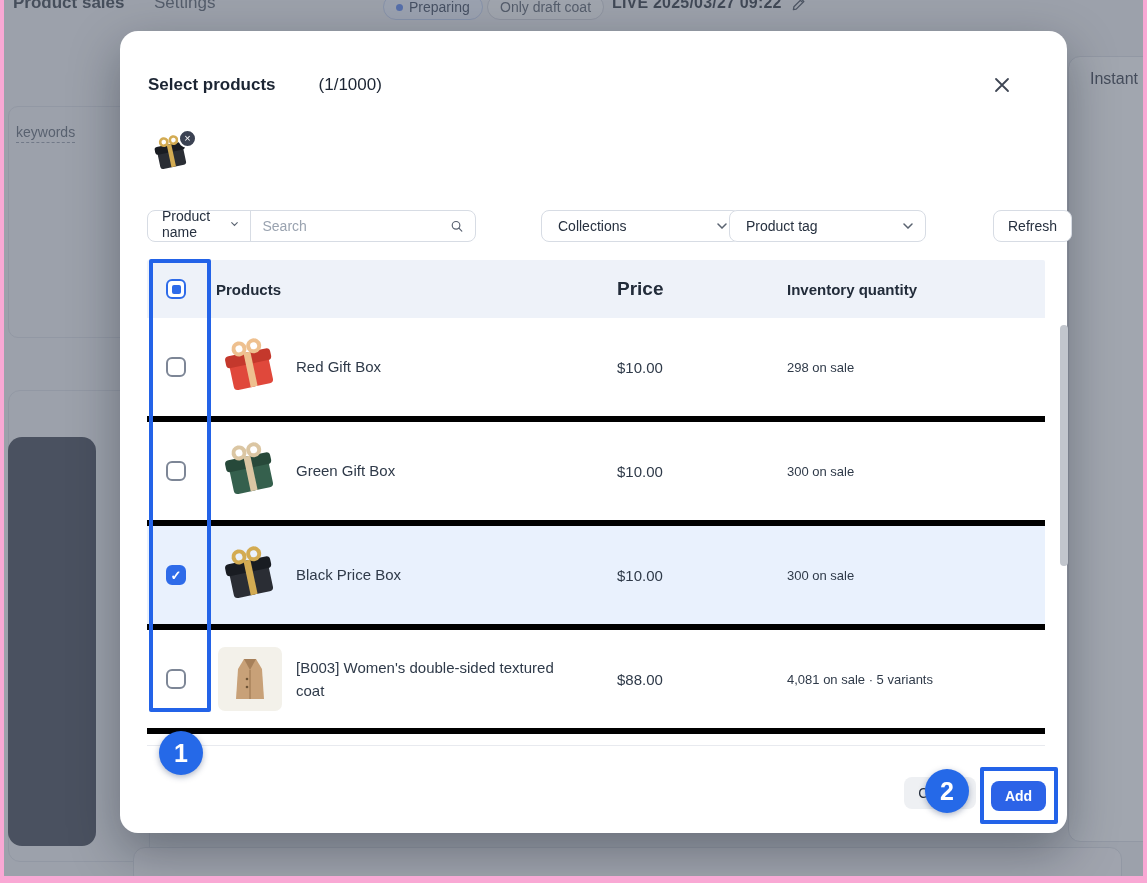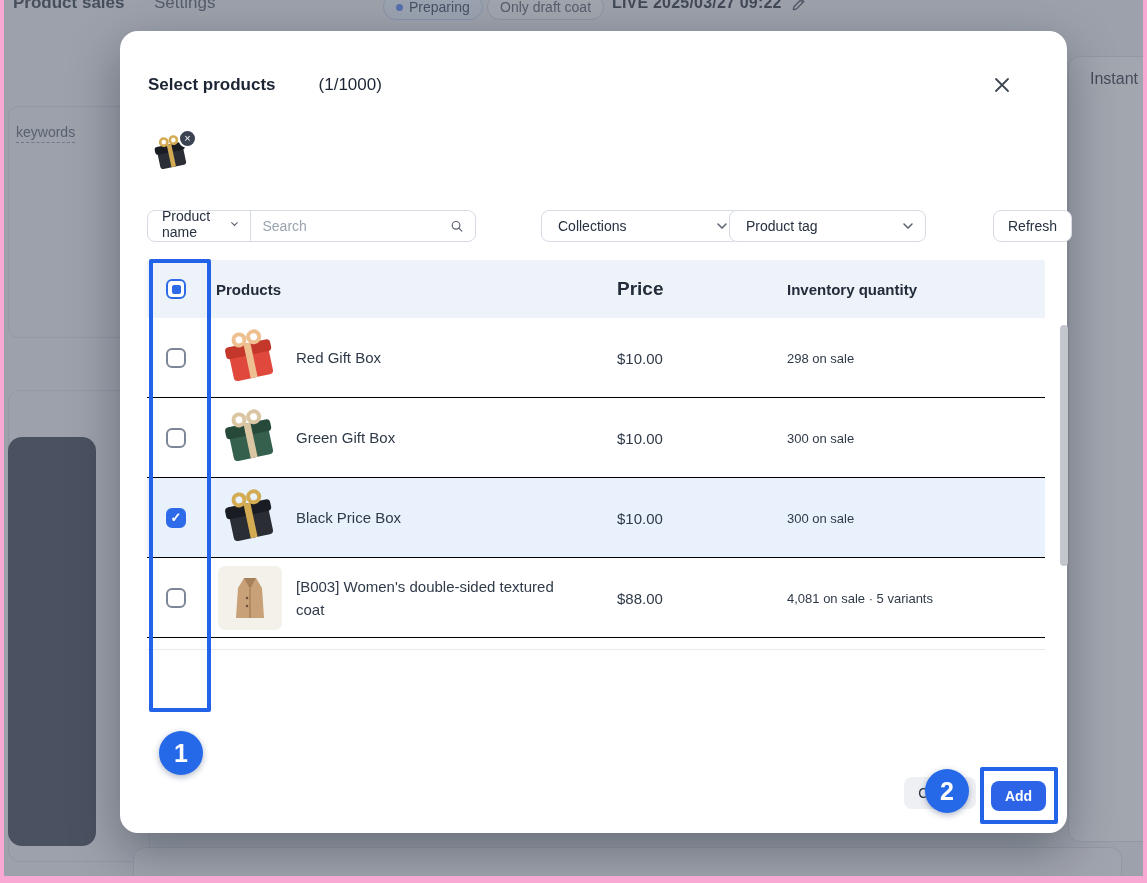--- a/index.html
+++ b/index.html
@@ -49,21 +49,21 @@
   .select { position:absolute; top:0; height:32px; border:1px solid #d7dce4; border-radius:8px; background:#fff; display:flex; align-items:center; justify-content:space-between; padding:0 12px 0 16px; font-size:14px; color:#26303f; cursor:pointer; }
   .sel-collections { left:370px; width:199px;margin-left:24px; }
   .sel-tag { left:582px; width:197px; }
   .btn-refresh { position:absolute; left:846px; top:0; width:79px; height:32px; border:1px solid #d7dce4; border-radius:8px; background:#fff; font-size:14px; font-weight:500; color:#26303f; display:flex; align-items:center; justify-content:center; cursor:pointer; }
 
   .table { position:absolute; left:27px; top:229px; width:898px; }
   .thead { height:58px; background:#eef2f9; display:flex; align-items:center; position:relative; border-radius:2px 2px 0 0; }
   .th-products { position:absolute; left:69px; font-size:15px; font-weight:700; color:#222c3a; }
   .th-price { position:absolute; left:470px; font-size:19px; font-weight:700; color:#222c3a; }
   .th-inv { position:absolute; left:640px; font-size:15px; font-weight:700; color:#222c3a; }
-  .row { position:relative; height:80px; border-bottom:1px solid #000000; background:#fff; }
+  .row { position:relative; height:104px; border-bottom:6px solid #000000; background:#fff; }
   .row.selected { background:#e9f1fd; }
   .row-partial { height:12px; border-bottom:1px solid #e8eaef; background:#fff; }
   .cb { position:absolute; left:19px; top:50%; margin-top:-10px; width:20px; height:20px; border:2px solid #7d8696; border-radius:6px; background:#fff; cursor:pointer; }
   .thead .cb { left:19px; }
   .cb.indet { border-color:#2e6be9; display:flex; align-items:center; justify-content:center; }
   .cb.indet::after { content:""; width:9px; height:9px; border-radius:2px; background:#2e6be9; }
   .cb.checked { background:#2e6be9; border-color:#2e6be9; color:#fff; font-size:13px; font-weight:700; display:flex; align-items:center; justify-content:center; }
   .pimg { position:absolute; left:71px; top:50%; margin-top:-32px; width:64px; height:64px; }
   .pname { position:absolute; left:149px; top:50%; transform:translateY(-50%); width:260px; font-size:15px; color:#2f3a49; line-height:1.55; }
   .pprice { position:absolute; left:470px; top:50%; transform:translateY(-50%); font-size:15px; color:#2f3a49; }

